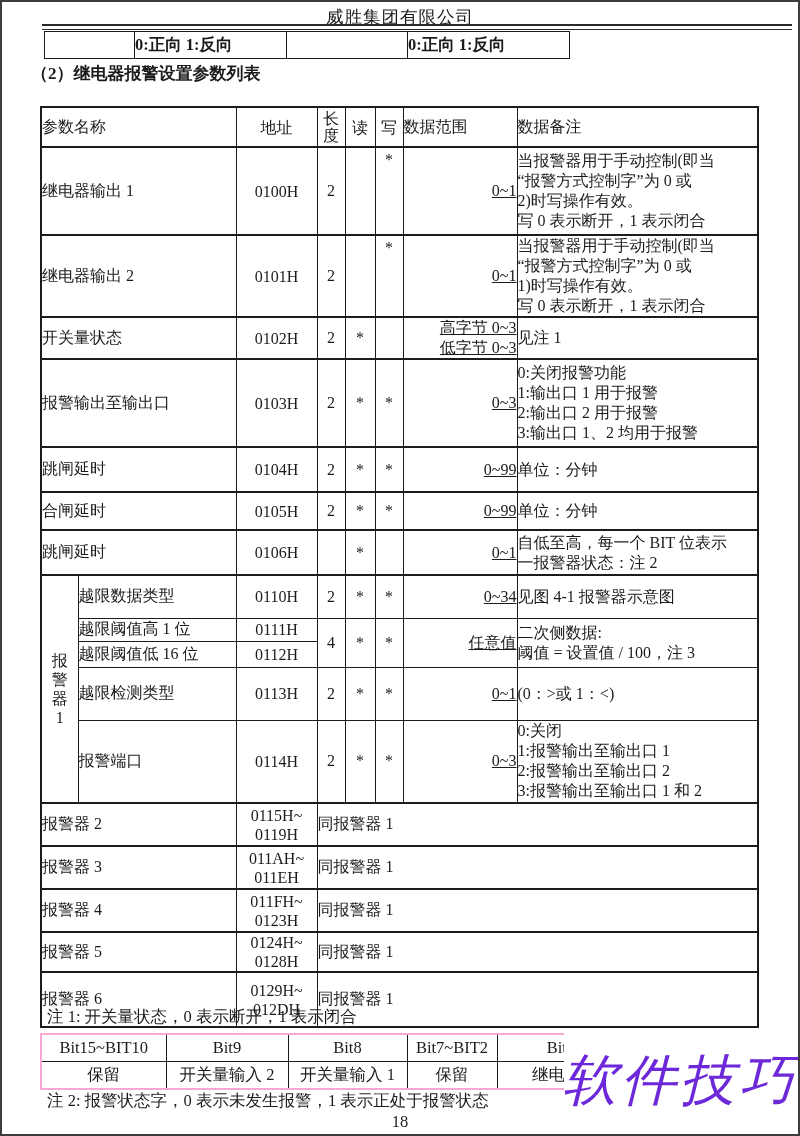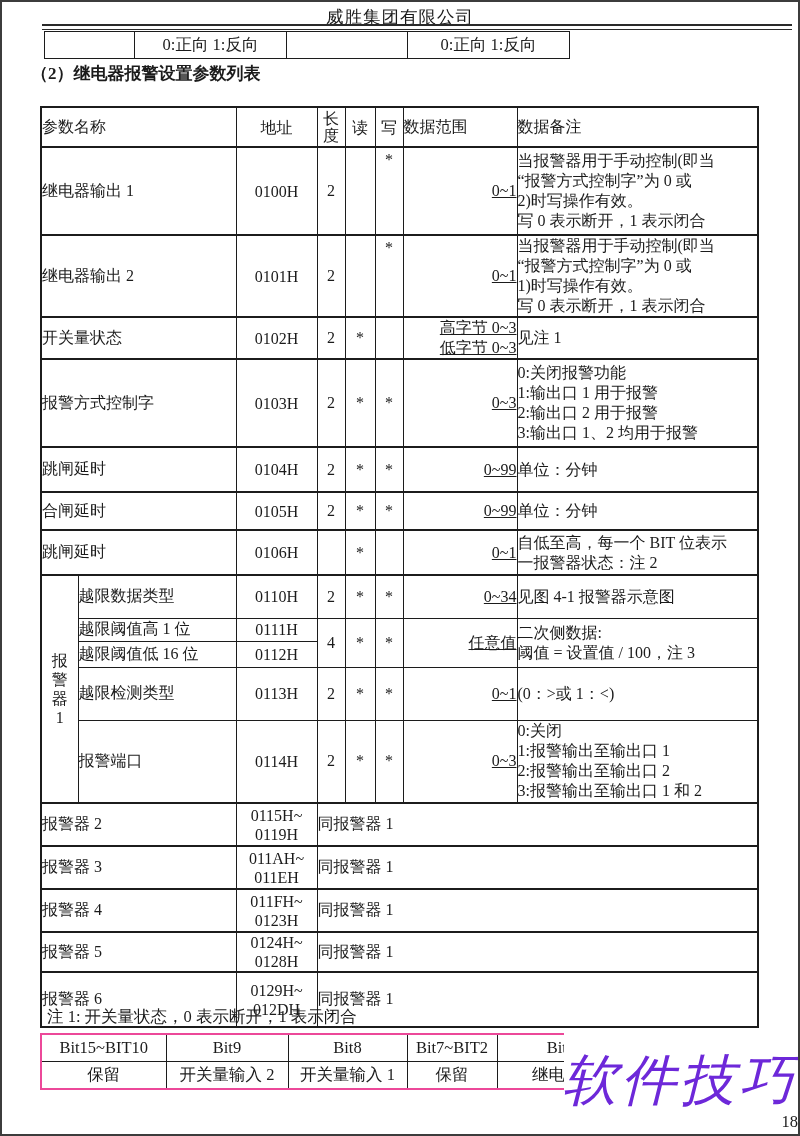--- a/index.html
+++ b/index.html
@@ -11,21 +11,21 @@
     box-sizing:border-box;
     font-family:"Liberation Serif","DejaVu Serif",serif;
     color:#1b1b1b;
     overflow:hidden;
   }
   .abs{position:absolute;}
   .title{top:3px;left:0;width:796px;text-align:center;font-size:17.5px;letter-spacing:1px;}
   .rule{top:22px;left:40px;width:750px;height:3px;border-top:2px solid #2a2a2a;border-bottom:1px solid #2a2a2a;}
   
   .fragtbl{top:29px;left:42px;border-collapse:collapse;table-layout:fixed;}
-  .fragtbl td{border:1.5px solid #1c1c1c;height:26px;text-align:center;font-size:16.5px;font-weight:400;padding:0;}
+  .fragtbl td{border:1.5px solid #1c1c1c;height:26px;text-align:left;font-size:16.5px;font-weight:700;padding:0;}
   .heading{top:60px;left:29px;font-size:17px;font-weight:bold;}
   
   .maintbl{top:104px;left:38px;border-collapse:collapse;table-layout:fixed;width:717px;border:2px solid #1c1c1c;}
   .maintbl td{border:1px solid #1c1c1c;padding:0;font-size:16px;vertical-align:middle;overflow:hidden;}
   .maintbl tr.thick td{border-top-width:2px;}
   .hname,.name{text-align:left;padding-left:9px;}
   .subname{text-align:left;padding-left:12px;}
   .addr{text-align:center;line-height:19px;}
   .len{vertical-align:top;text-align:center;line-height:1.0;padding-top:1px;font-size:17px;}
   .len.mid{vertical-align:middle;padding-top:0;}
@@ -35,25 +35,25 @@
   .remark{text-align:left;padding-left:8px;padding-right:4px;line-height:20px;}
   .hlen,.hrw{text-align:center;line-height:17px;}
   .hrange{text-align:left;padding-left:6px;}
   .grp{text-align:center;line-height:19px;}
   .same{text-align:left;padding-left:12px;}
   
   .note1{top:1004px;left:45px;font-size:16.5px;}
   .note2{top:1088px;left:45px;font-size:16.5px;}
   
   .bitclip{top:1031px;left:38px;width:524px;height:59px;overflow:hidden;}
-  .bittbl{border-collapse:collapse;table-layout:fixed;width:576px;border:2px solid #ec4899;}
+  .bittbl{border-collapse:collapse;table-layout:fixed;width:576px;border:2px solid #f9a8d4;}
   .bittbl td{border:1px solid #1c1c1c;padding:0;font-size:16.5px;text-align:center;height:26px;}
   .watermark{top:1042px;left:560px;font-family:"DejaVu Sans","Liberation Sans",sans-serif;
     font-size:55px;color:#6d28d9;letter-spacing:4px;white-space:nowrap;font-style:italic;}
-  .pagenum{top:1110px;left:0;width:796px;text-align:right;font-size:16.5px;}
+  .pagenum{top:1110px;left:0;width:796px;text-align:center;font-size:16.5px;}
 </style>
 </head>
 <body>
 
 <div class="page">
 
   <div class="abs title">威胜集团有限公司</div>
   <div class="abs rule"></div>
 
   <table class="abs fragtbl">
@@ -121,21 +121,21 @@
       <td colspan="2" class="name">开关量状态</td>
       <td class="addr">0102H</td>
       <td class="len">2</td>
       <td class="star">*</td>
       <td class="star"></td>
       <td class="range">高字节 0~3<br>低字节 0~3</td>
       <td class="remark">见注 1</td>
     </tr>
 
     <tr style="height:88px" class="thick">
-      <td colspan="2" class="name">报警方式控制字</td>
+      <td colspan="2" class="name">报警输出至输出口</td>
       <td class="addr">0103H</td>
       <td class="len">2</td>
       <td class="star">*</td>
       <td class="star">*</td>
       <td class="range">0~3</td>
       <td class="remark">0:关闭报警功能<br>1:输出口 1 用于报警<br>2:输出口 2 用于报警<br>3:输出口 1、2 均用于报警</td>
     </tr>
 
     <tr style="height:45px" class="thick">
       <td colspan="2" class="name">跳闸延时</td>
@@ -266,16 +266,17 @@
         <td>开关量输入 1</td>
         <td>保留</td>
         <td>继电器</td>
       </tr>
     </tbody>
       </table>
   </div>
 
   <div class="abs watermark">软件技巧</div>
 
+  <div class="abs note2">注 2: 报警状态字，0 表示未发生报警，1 表示正处于报警状态</div>
 
   <div class="abs pagenum">18</div>
 
 </div>
 
 </body></html>

